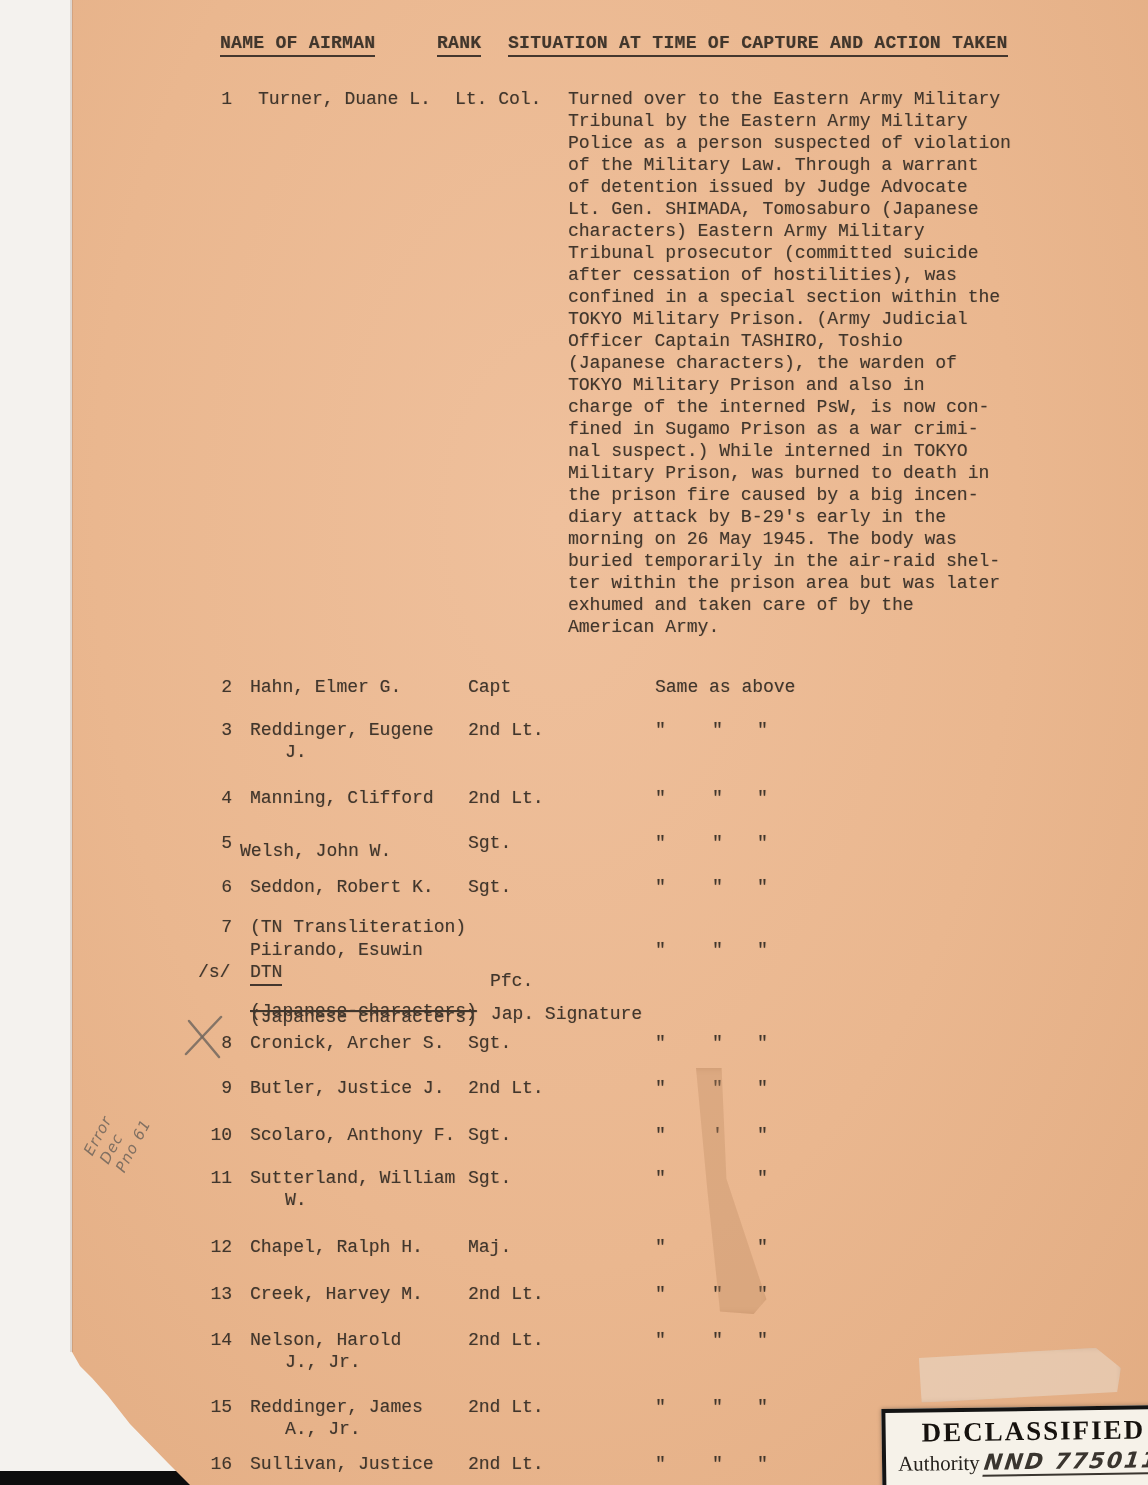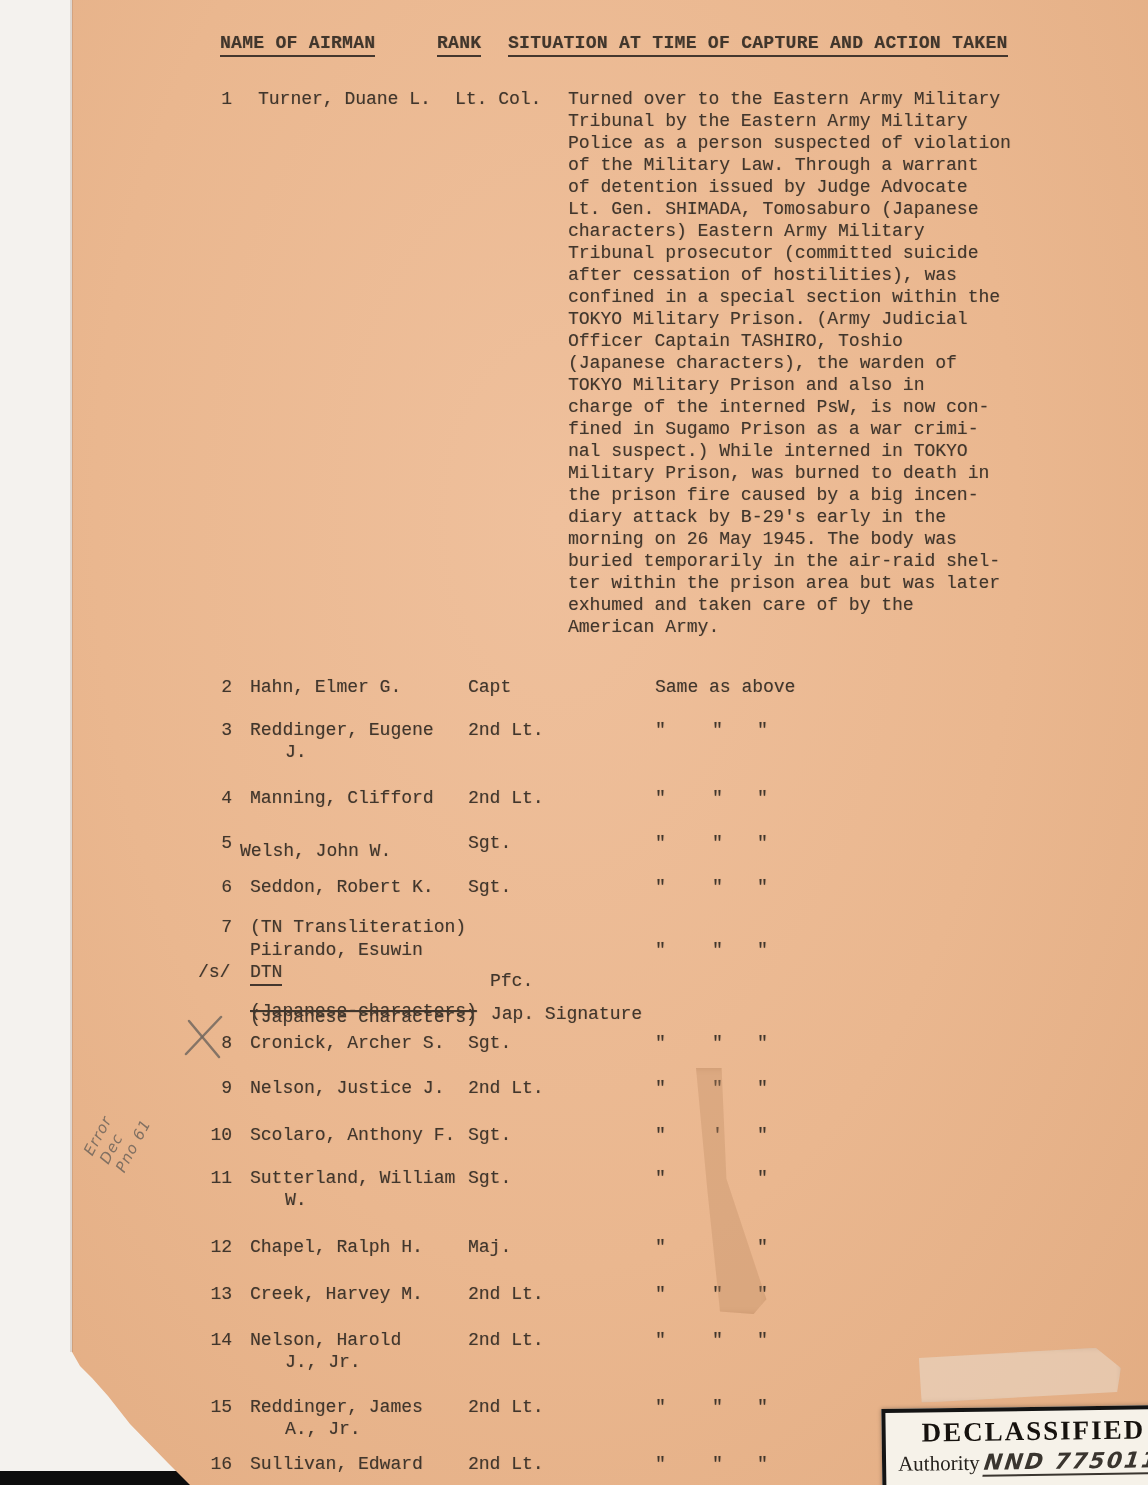--- a/index.html
+++ b/index.html
@@ -161,21 +161,21 @@
 <span class="txt" style="left:250px;top:1006px;">(Japanese characters)</span>
 
 <span class="txt num" style="left:196px;top:1032px;">8</span>
 <span class="txt" style="left:250px;top:1032px;">Cronick, Archer S.</span>
 <span class="txt" style="left:468px;top:1032px;">Sgt.</span>
 <span class="txt" style="left:655px;top:1032px;">"</span>
 <span class="txt" style="left:712px;top:1032px;">"</span>
 <span class="txt" style="left:757px;top:1032px;">"</span>
 
 <span class="txt num" style="left:196px;top:1077px;">9</span>
-<span class="txt" style="left:250px;top:1077px;">Nelson, Justice J.</span>
+<span class="txt" style="left:250px;top:1077px;">Butler, Justice J.</span>
 <span class="txt" style="left:468px;top:1077px;">2nd Lt.</span>
 <span class="txt" style="left:655px;top:1077px;">"</span>
 <span class="txt" style="left:712px;top:1077px;">"</span>
 <span class="txt" style="left:757px;top:1077px;">"</span>
 
 <span class="txt num" style="left:196px;top:1124px;">10</span>
 <span class="txt" style="left:250px;top:1124px;">Scolaro, Anthony F.</span>
 <span class="txt" style="left:468px;top:1124px;">Sgt.</span>
 <span class="txt" style="left:655px;top:1124px;">"</span>
 <span class="txt" style="left:712px;top:1124px;">'</span>
@@ -213,21 +213,21 @@
 
 <span class="txt num" style="left:196px;top:1396px;text-align:right;">15</span>
 <span class="txt" style="left:250px;top:1396px;">Reddinger, James</span>
 <span class="txt" style="left:285px;top:1418px;">A., Jr.</span>
 <span class="txt" style="left:468px;top:1396px;">2nd Lt.</span>
 <span class="txt" style="left:655px;top:1396px;">"</span>
 <span class="txt" style="left:712px;top:1396px;">"</span>
 <span class="txt" style="left:757px;top:1396px;">"</span>
 
 <span class="txt num" style="left:196px;top:1453px;">16</span>
-<span class="txt" style="left:250px;top:1453px;">Sullivan, Edward</span>
+<span class="txt" style="left:250px;top:1453px;">Sullivan, Justice</span>
 <span class="txt" style="left:468px;top:1453px;">2nd Lt.</span>
 <span class="txt" style="left:655px;top:1453px;">"</span>
 <span class="txt" style="left:712px;top:1453px;">"</span>
 <span class="txt" style="left:757px;top:1453px;">"</span>
 
 <div class="tape-vert"></div>
 <div class="tape-patch"></div>
 
 <div class="pencil-note">Error
 Dec

